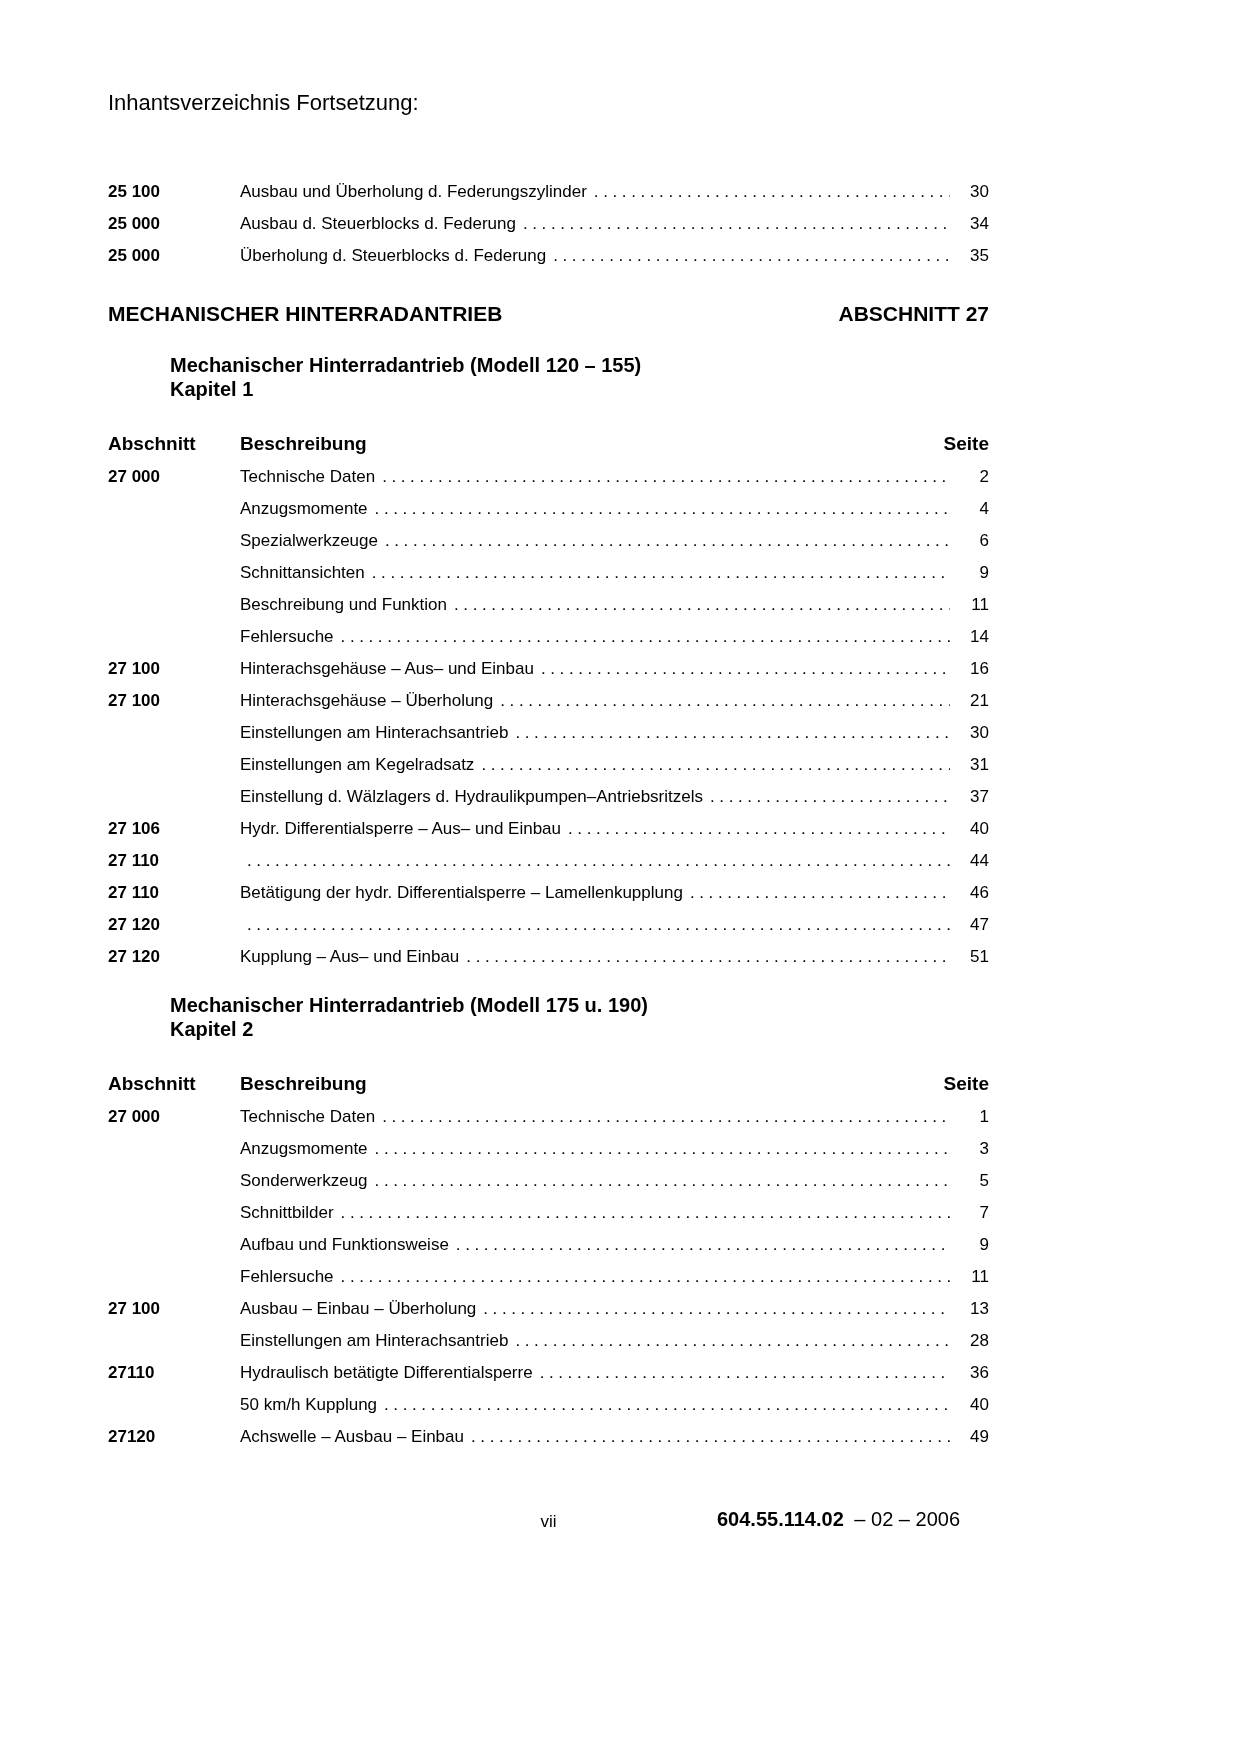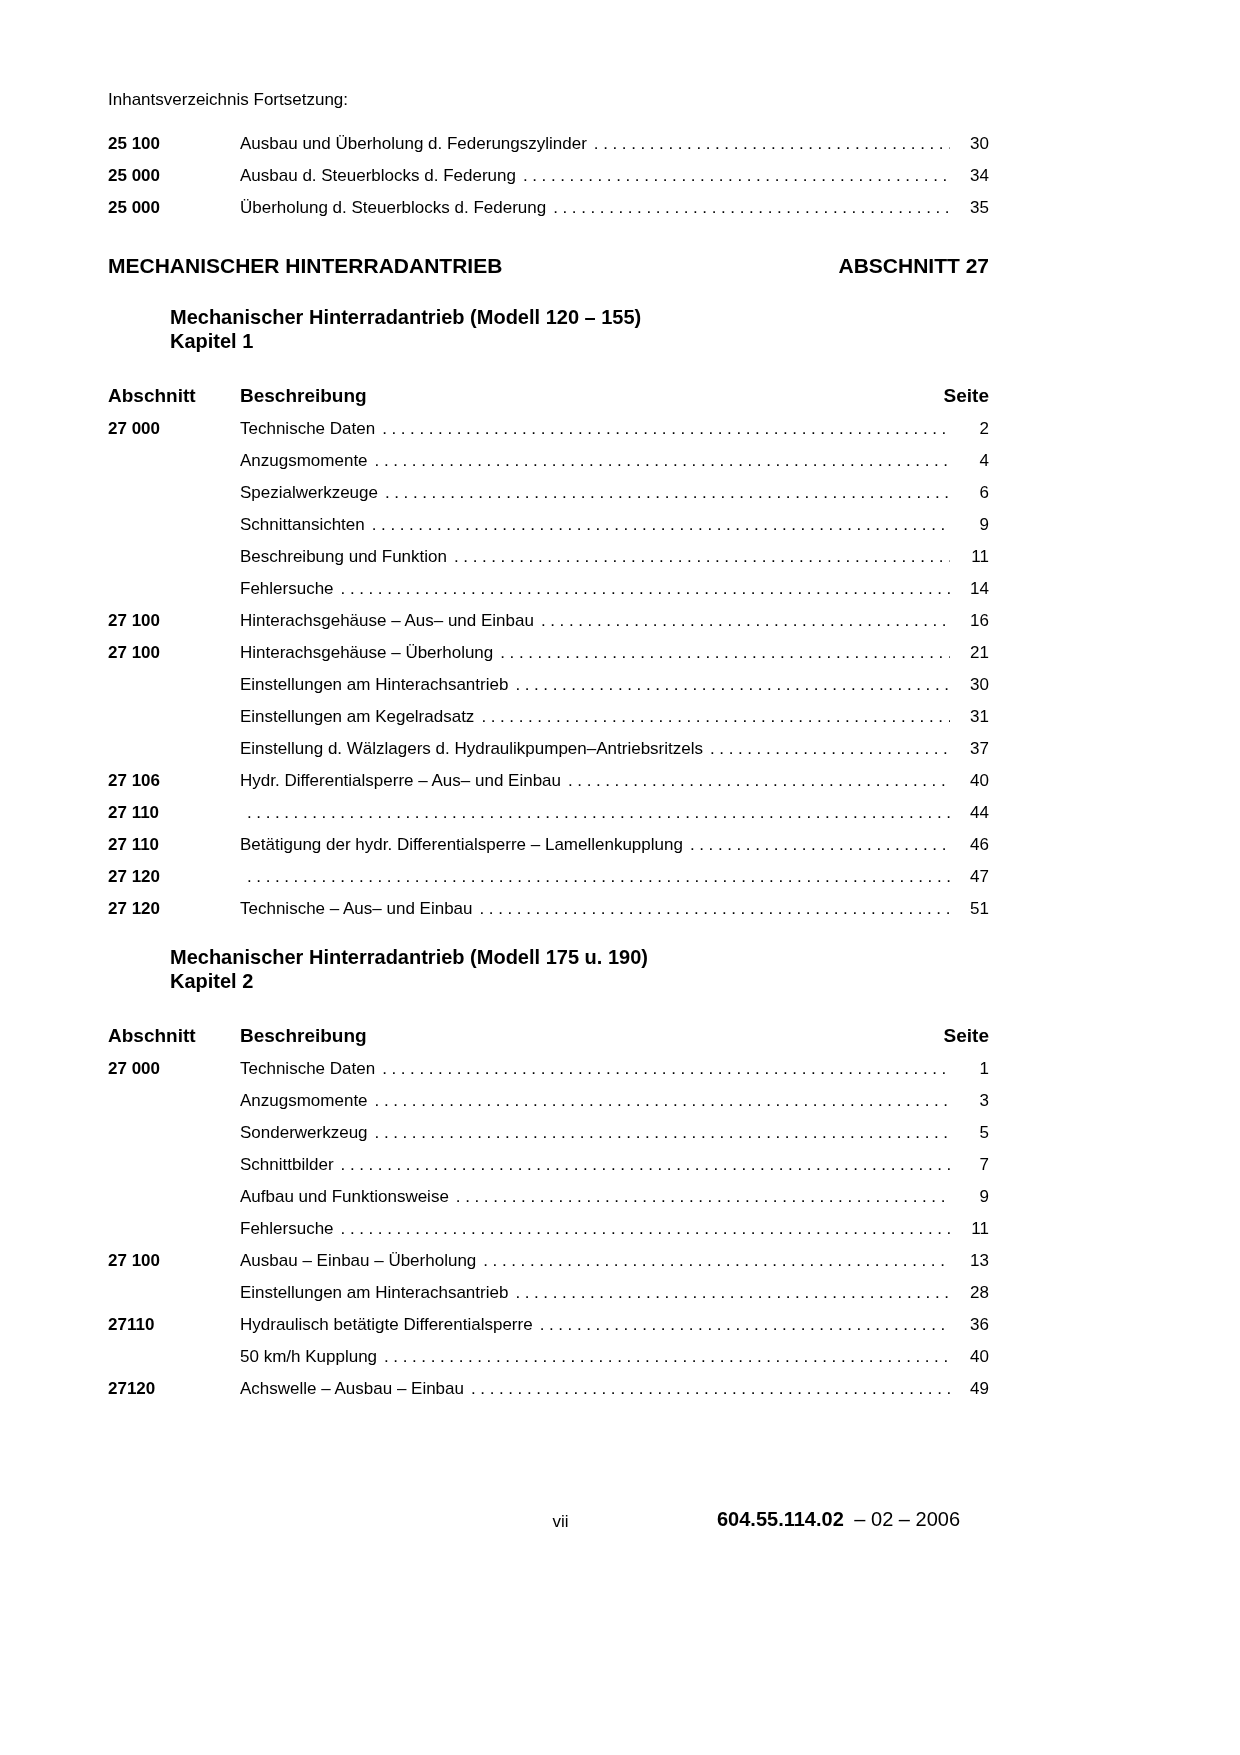--- a/index.html
+++ b/index.html
@@ -10,22 +10,22 @@
     font-family:"Liberation Sans", sans-serif;
     color:#000;
     overflow:hidden;
   }
   .content {
     position:absolute;
     left:108px; top:90px;
     width:881px;
   }
   .cont-label {
-    font-size:17px;
-    margin-bottom:18px;
+    font-size:22px;
+    margin-bottom:60px;
   }
   .rows { width:100%; }
   .toc-row {
     display:flex;
     align-items:baseline;
     line-height:32px;
     font-size:17px;
     white-space:nowrap;
   }
   .toc-row .code {
@@ -79,21 +79,21 @@
     font-weight:bold;
     white-space:nowrap;
   }
   .col-head .code-h { flex:none; width:132px; }
   .col-head .desc-h { flex:none; }
   .col-head .fill { flex:1; }
   .col-head .seite-h { flex:none; }
   .chapter2-gap { margin-top:20px; }
   .footer-folio {
     position:absolute;
-    left:120px; top:1512px;
+    left:108px; top:1512px;
     width:881px;
     text-align:center;
     font-size:17px;
   }
   .footer-ref {
     position:absolute;
     top:1508px;
     right:280px;
     font-size:20px;
     white-space:nowrap;
@@ -247,21 +247,21 @@
   </div>
 
   <div class="toc-row">
     <span class="code">27 120</span>
     <span class="dots"></span>
     <span class="pg">47</span>
   </div>
 
   <div class="toc-row">
     <span class="code">27 120</span>
-    <span class="desc">Technische – Aus– und Einbau</span>
+    <span class="desc">Kupplung – Aus– und Einbau</span>
     <span class="dots"></span>
     <span class="pg">51</span>
   </div>
 </div>
 
   <div class="chapter-head chapter2-gap">
     <span class="ch-title">Mechanischer Hinterradantrieb (Modell 175 u. 190)</span>
     <span class="ch-kapitel">Kapitel 2</span>
   </div>
 

